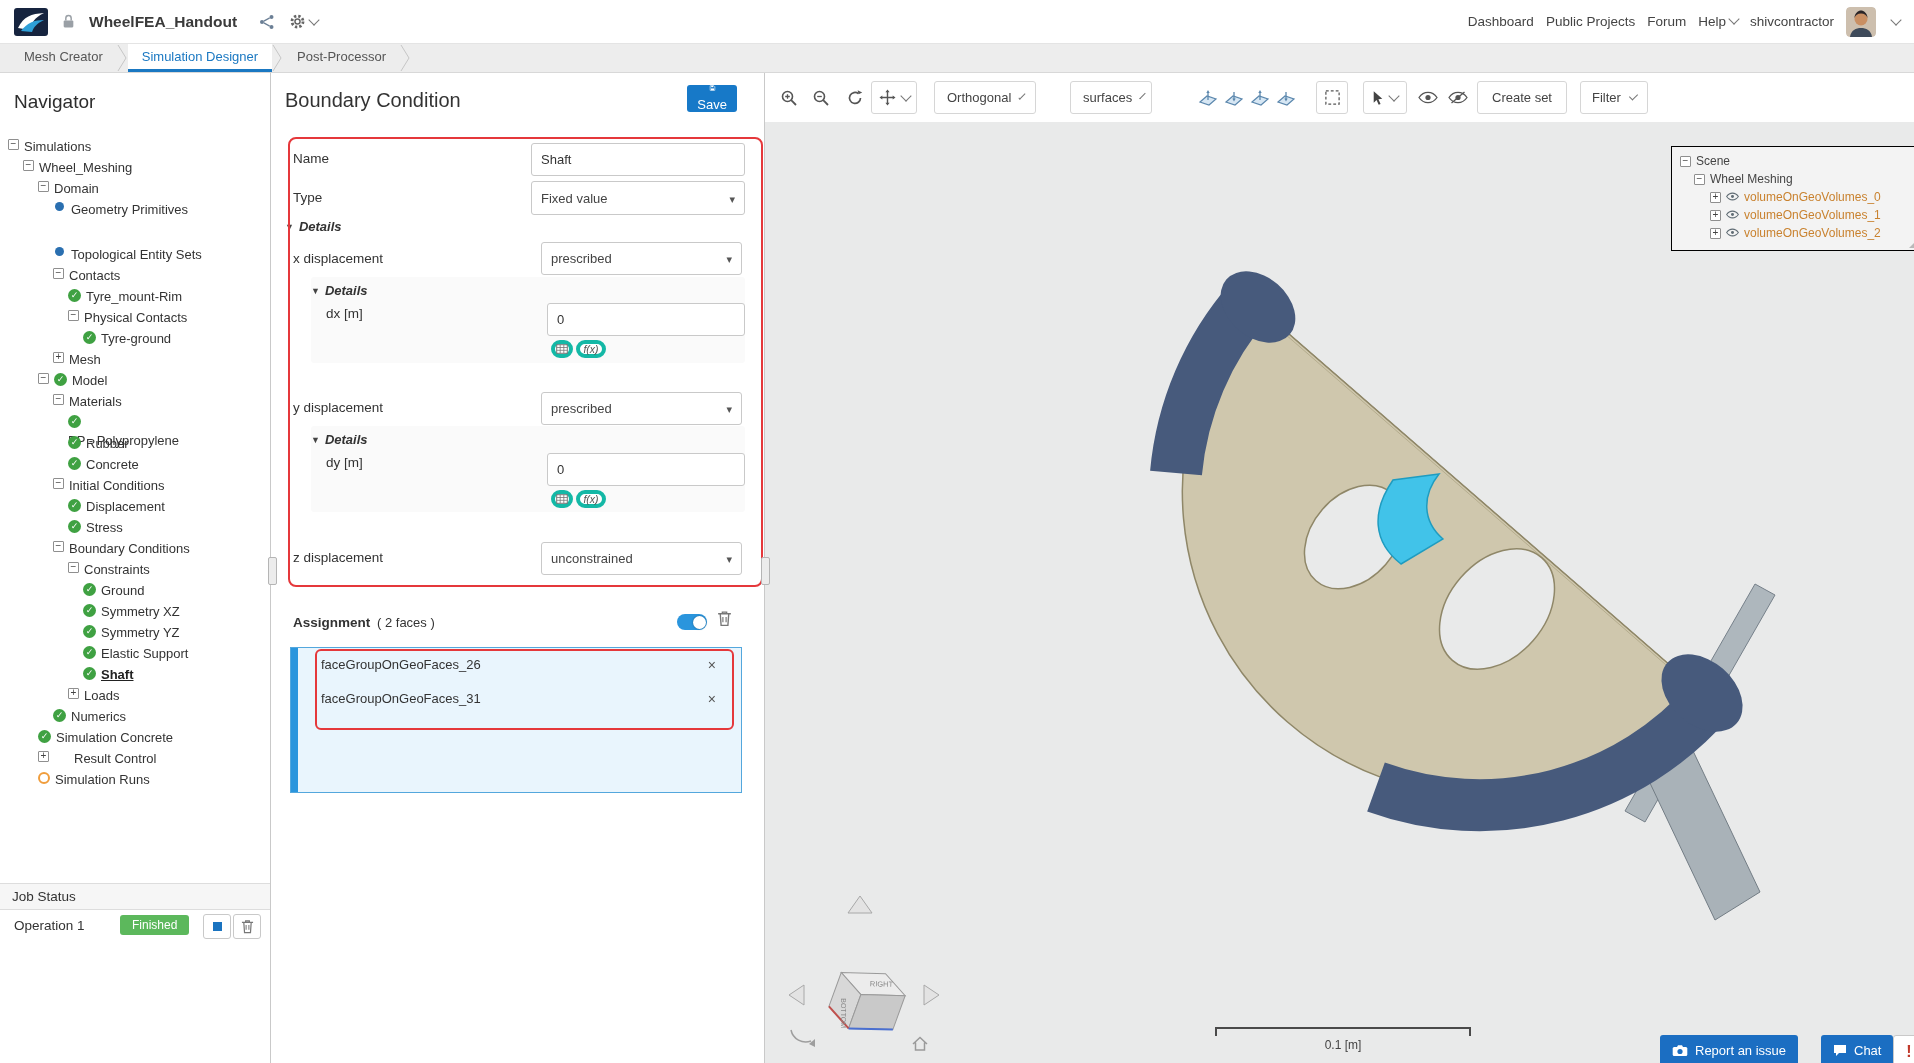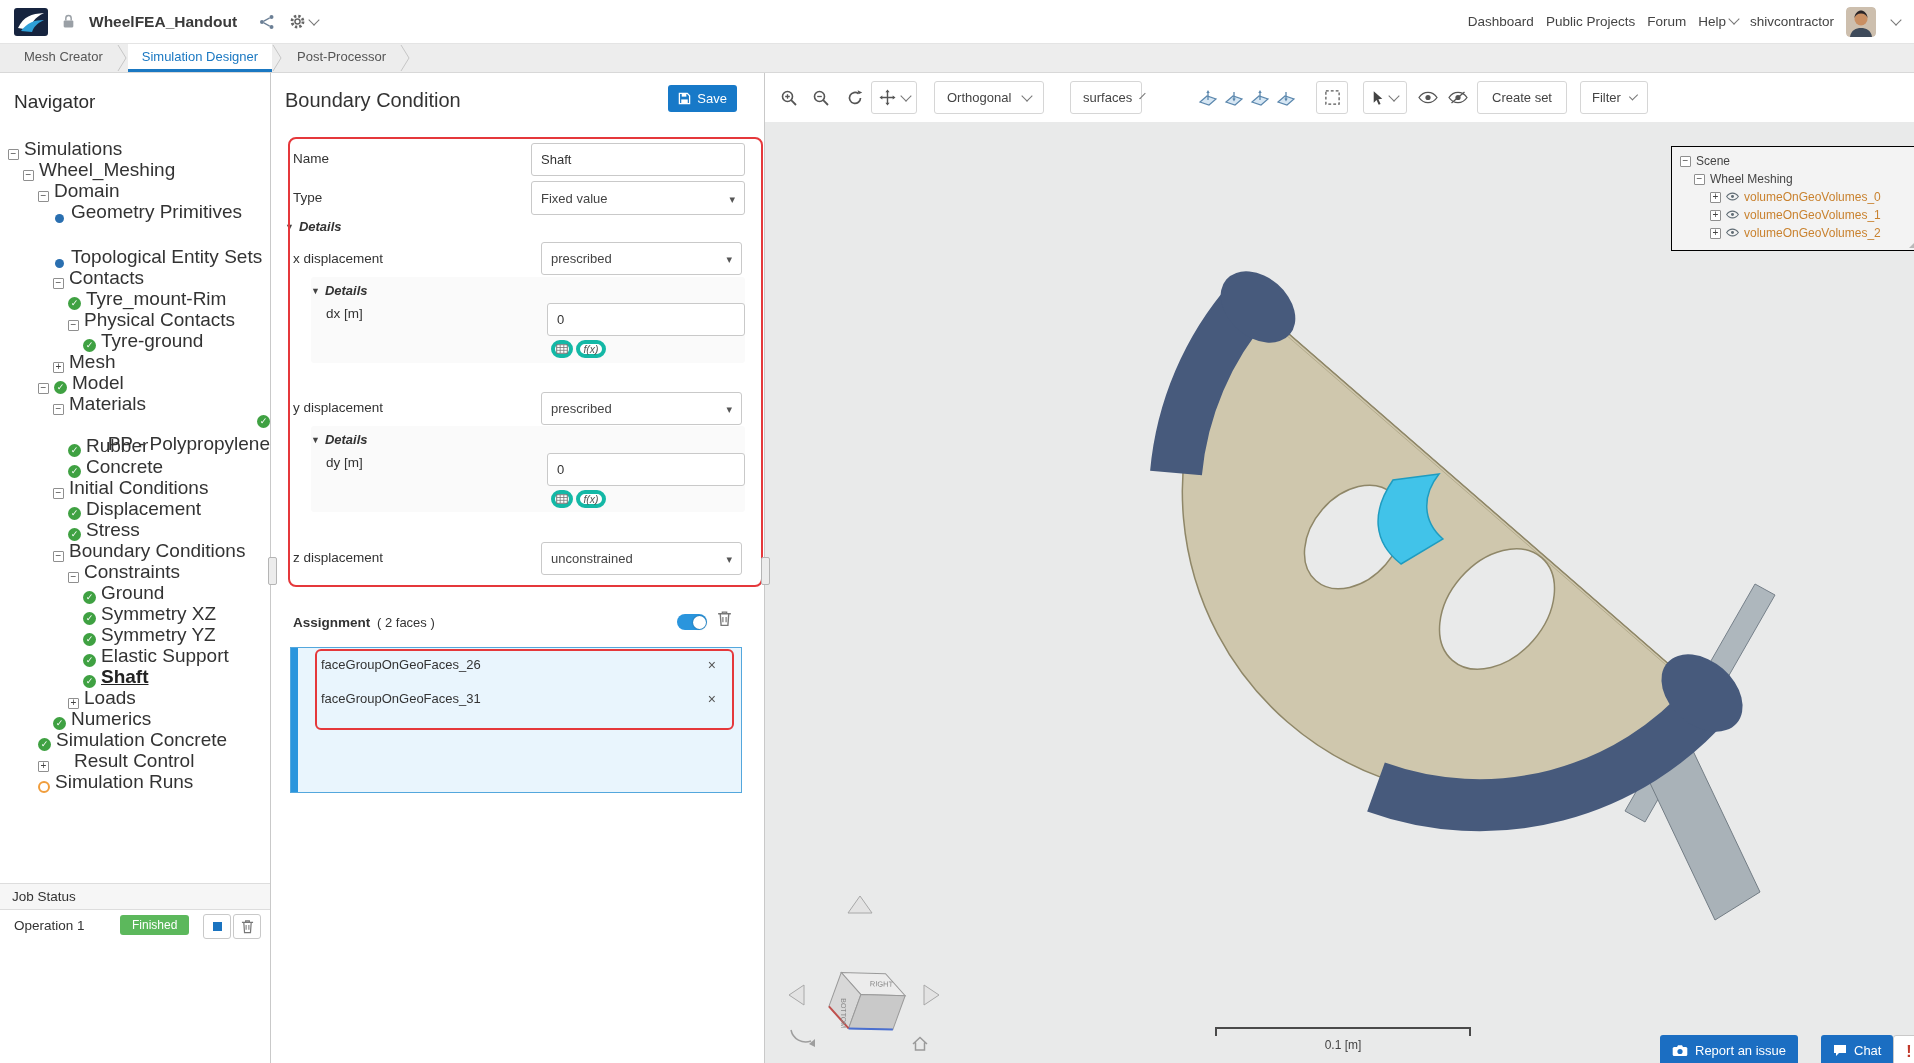--- a/index.html
+++ b/index.html
@@ -26,21 +26,21 @@
   
   .navigator{position:absolute;top:73px;left:0;width:271px;bottom:0;background:#fff;
              border-right:1px solid #c9c9c9;box-sizing:border-box;}
   .panel{position:absolute;top:73px;left:271px;width:494px;bottom:0;background:#fff;
          border-right:1px solid #c9c9c9;box-sizing:border-box;}
   .viewport{position:absolute;top:73px;left:765px;right:0;bottom:0;background:#e9eaea;}
   .grip{position:absolute;width:7px;height:26px;background:#ececec;border:1px solid #b5b5b5;border-radius:2px;z-index:7;}
   
   .nav-title{position:absolute;top:18px;left:14px;font-size:19px;color:#2e2e2e;}
   .tree{position:absolute;top:66px;left:0;right:0;}
-  .tree-row{display:flex;align-items:flex-end;gap:5px;height:21px;font-size:19px;color:#333;cursor:pointer;}
+  .tree-row{display:flex;align-items:flex-start;gap:5px;height:21px;font-size:13px;color:#333;cursor:pointer;}
   .tree-row .tlabel{white-space:nowrap;}
   .tree-row.selected .tlabel{font-weight:700;text-decoration:underline;color:#222;}
   .expander{width:11px;height:11px;box-sizing:border-box;border:1px solid #8f8f8f;border-radius:1px;
             background:#fff;font-size:10px;line-height:8px;text-align:center;color:#444;flex:0 0 auto;}
   .expander.minus::before{content:"−";}
   .expander.plus::before{content:"+";}
   .ticon{flex:0 0 auto;}
   .ticon.check{width:13px;height:13px;border-radius:50%;background:#3fa142;color:#fff;
                font-size:9px;line-height:13px;text-align:center;}
   .ticon.check::before{content:"✓";}
@@ -52,21 +52,21 @@
   .job-op{position:absolute;top:845px;left:14px;font-size:13.5px;color:#333;}
   .badge{position:absolute;top:842px;left:120px;background:#5cb85c;color:#fff;font-size:12px;
          padding:3px 12px;border-radius:3px;}
   .sq-btn{position:absolute;top:841px;width:26px;height:23px;background:#fff;border:1px solid #c9c9c9;
           border-radius:3px;display:flex;align-items:center;justify-content:center;cursor:pointer;}
   .stop-sq{width:9px;height:9px;background:#1a73c0;}
   
   .panel-title{position:absolute;top:16px;left:14px;font-size:20px;font-weight:500;color:#333;}
   .save-btn{position:absolute;top:12px;right:27px;height:27px;background:#1779c8;border:none;border-radius:3px;
             color:#fff;font-size:13px;display:flex;align-items:center;gap:6px;padding:0 10px;cursor:pointer;
-            font-family:inherit;}
+            font-family:inherit;flex-direction:column;}
   .flabel{position:absolute;font-size:13.5px;color:#333;white-space:nowrap;}
   .tinput{position:absolute;box-sizing:border-box;border:1px solid #c9c9c9;border-radius:3px;
           padding:0 9px;font-size:13px;color:#333;font-family:inherit;background:#fff;}
   .sel{position:absolute;box-sizing:border-box;background:#fff;border:1px solid #c9c9c9;border-radius:3px;
        display:flex;align-items:center;justify-content:space-between;padding:0 9px;font-size:13px;color:#444;cursor:pointer;}
   .sel-caret::before{content:"▾";color:#555;font-size:11px;}
   .details{position:absolute;font-size:13px;font-style:italic;font-weight:600;color:#333;}
   .details::before{content:"▼";font-style:normal;font-size:9px;color:#444;margin-right:5px;vertical-align:1px;}
   .subcard{position:absolute;background:#fafafa;border-radius:3px;}
   .mini-btn{position:absolute;box-sizing:border-box;background:#fff;border:4px solid #14b8a6;border-radius:9px;
@@ -443,25 +443,25 @@
       <button class="vbtn" style="left:106px;width:46px;">
         <svg width="17" height="17" viewBox="0 0 18 18">
             <path d="M9 2.5 v13 M2.5 9 h13" stroke="#555" stroke-width="1.5"></path>
             <polygon points="9,0.5 6.8,3.5 11.2,3.5" fill="#555"></polygon>
             <polygon points="9,17.5 6.8,14.5 11.2,14.5" fill="#555"></polygon>
             <polygon points="0.5,9 3.5,6.8 3.5,11.2" fill="#555"></polygon>
             <polygon points="17.5,9 14.5,6.8 14.5,11.2" fill="#555"></polygon>
           </svg>
         <span class="chev" style="margin-left:0;"></span>
       </button>
-      <button class="vbtn" style="left:169px;width:110px;justify-content:space-between;padding:0 12px;">
+      <button class="vbtn" style="left:169px;width:102px;justify-content:space-between;padding:0 12px;">
         <span>Orthogonal</span>
           <span class="chev"></span>
       </button>
-      <button class="vbtn" style="left:305px;width:72px;justify-content:space-between;padding:0 12px;">
+      <button class="vbtn" style="left:305px;width:82px;justify-content:space-between;padding:0 12px;">
         <span>surfaces</span>
           <span class="chev"></span>
       </button>
       <button class="vplain" style="left:431px;width:24px;">
         <svg width="20" height="18" viewBox="0 0 20 18">
             <polygon points="2,13 9,7 18,10 11,16" fill="#d7e7f4" stroke="#5b87ad" stroke-width="1.2"></polygon>
             <path d="M10 11 V3.5" stroke="#5b87ad" stroke-width="1.3"></path>
             <polygon points="10,1 8.3,4 11.7,4" fill="#5b87ad"></polygon>
           </svg>
       </button>

